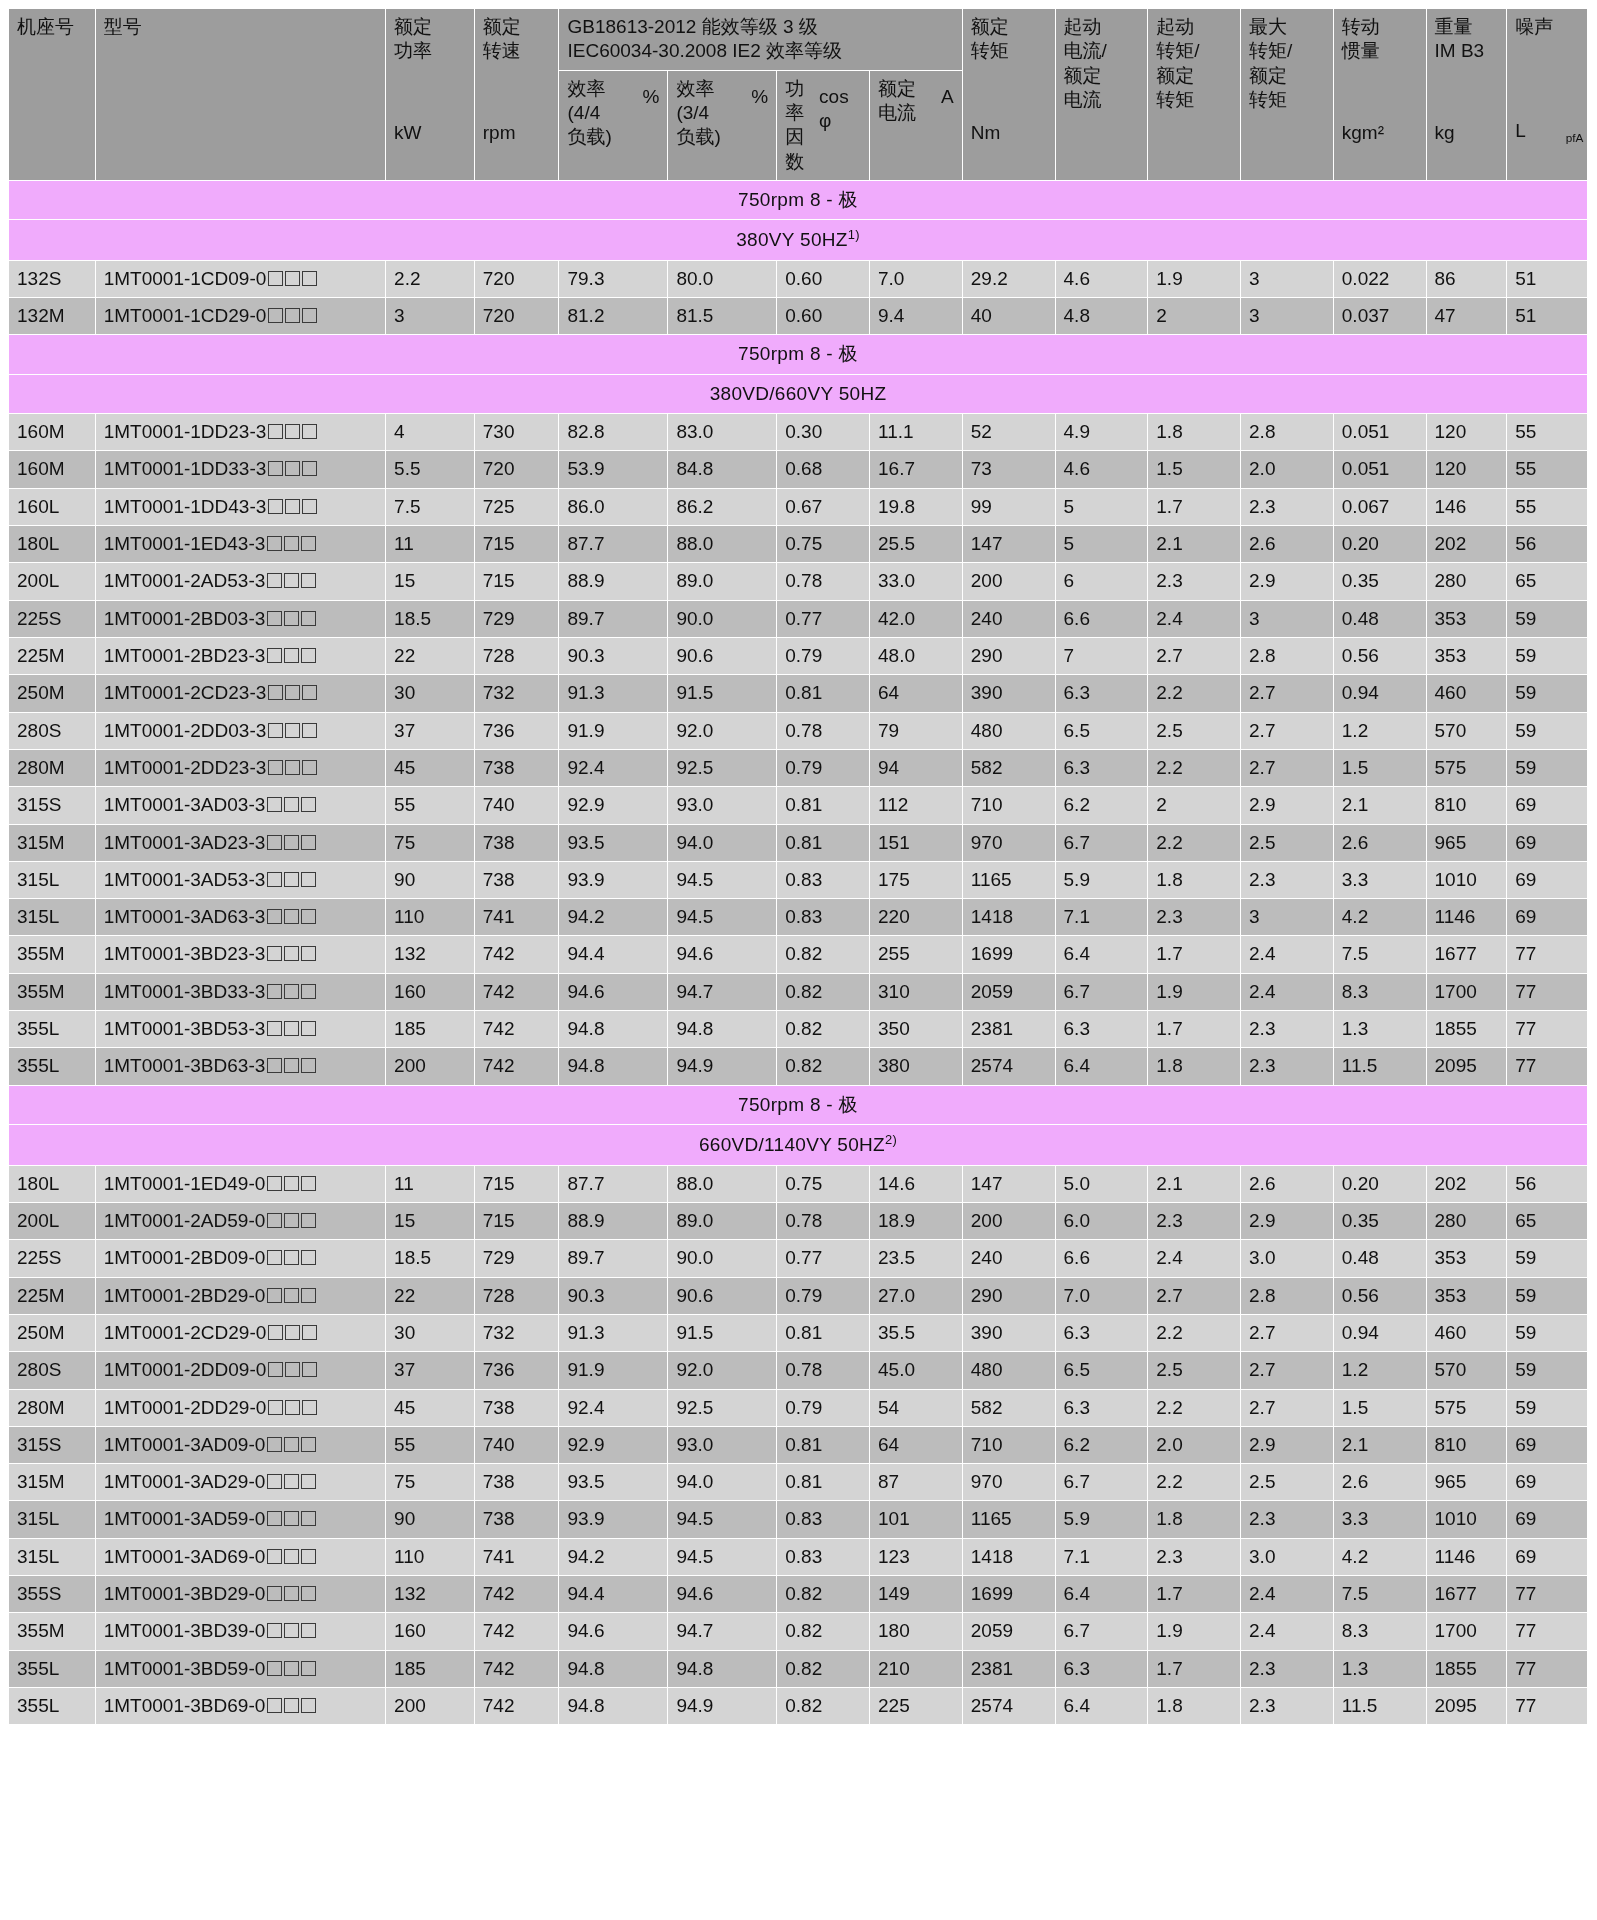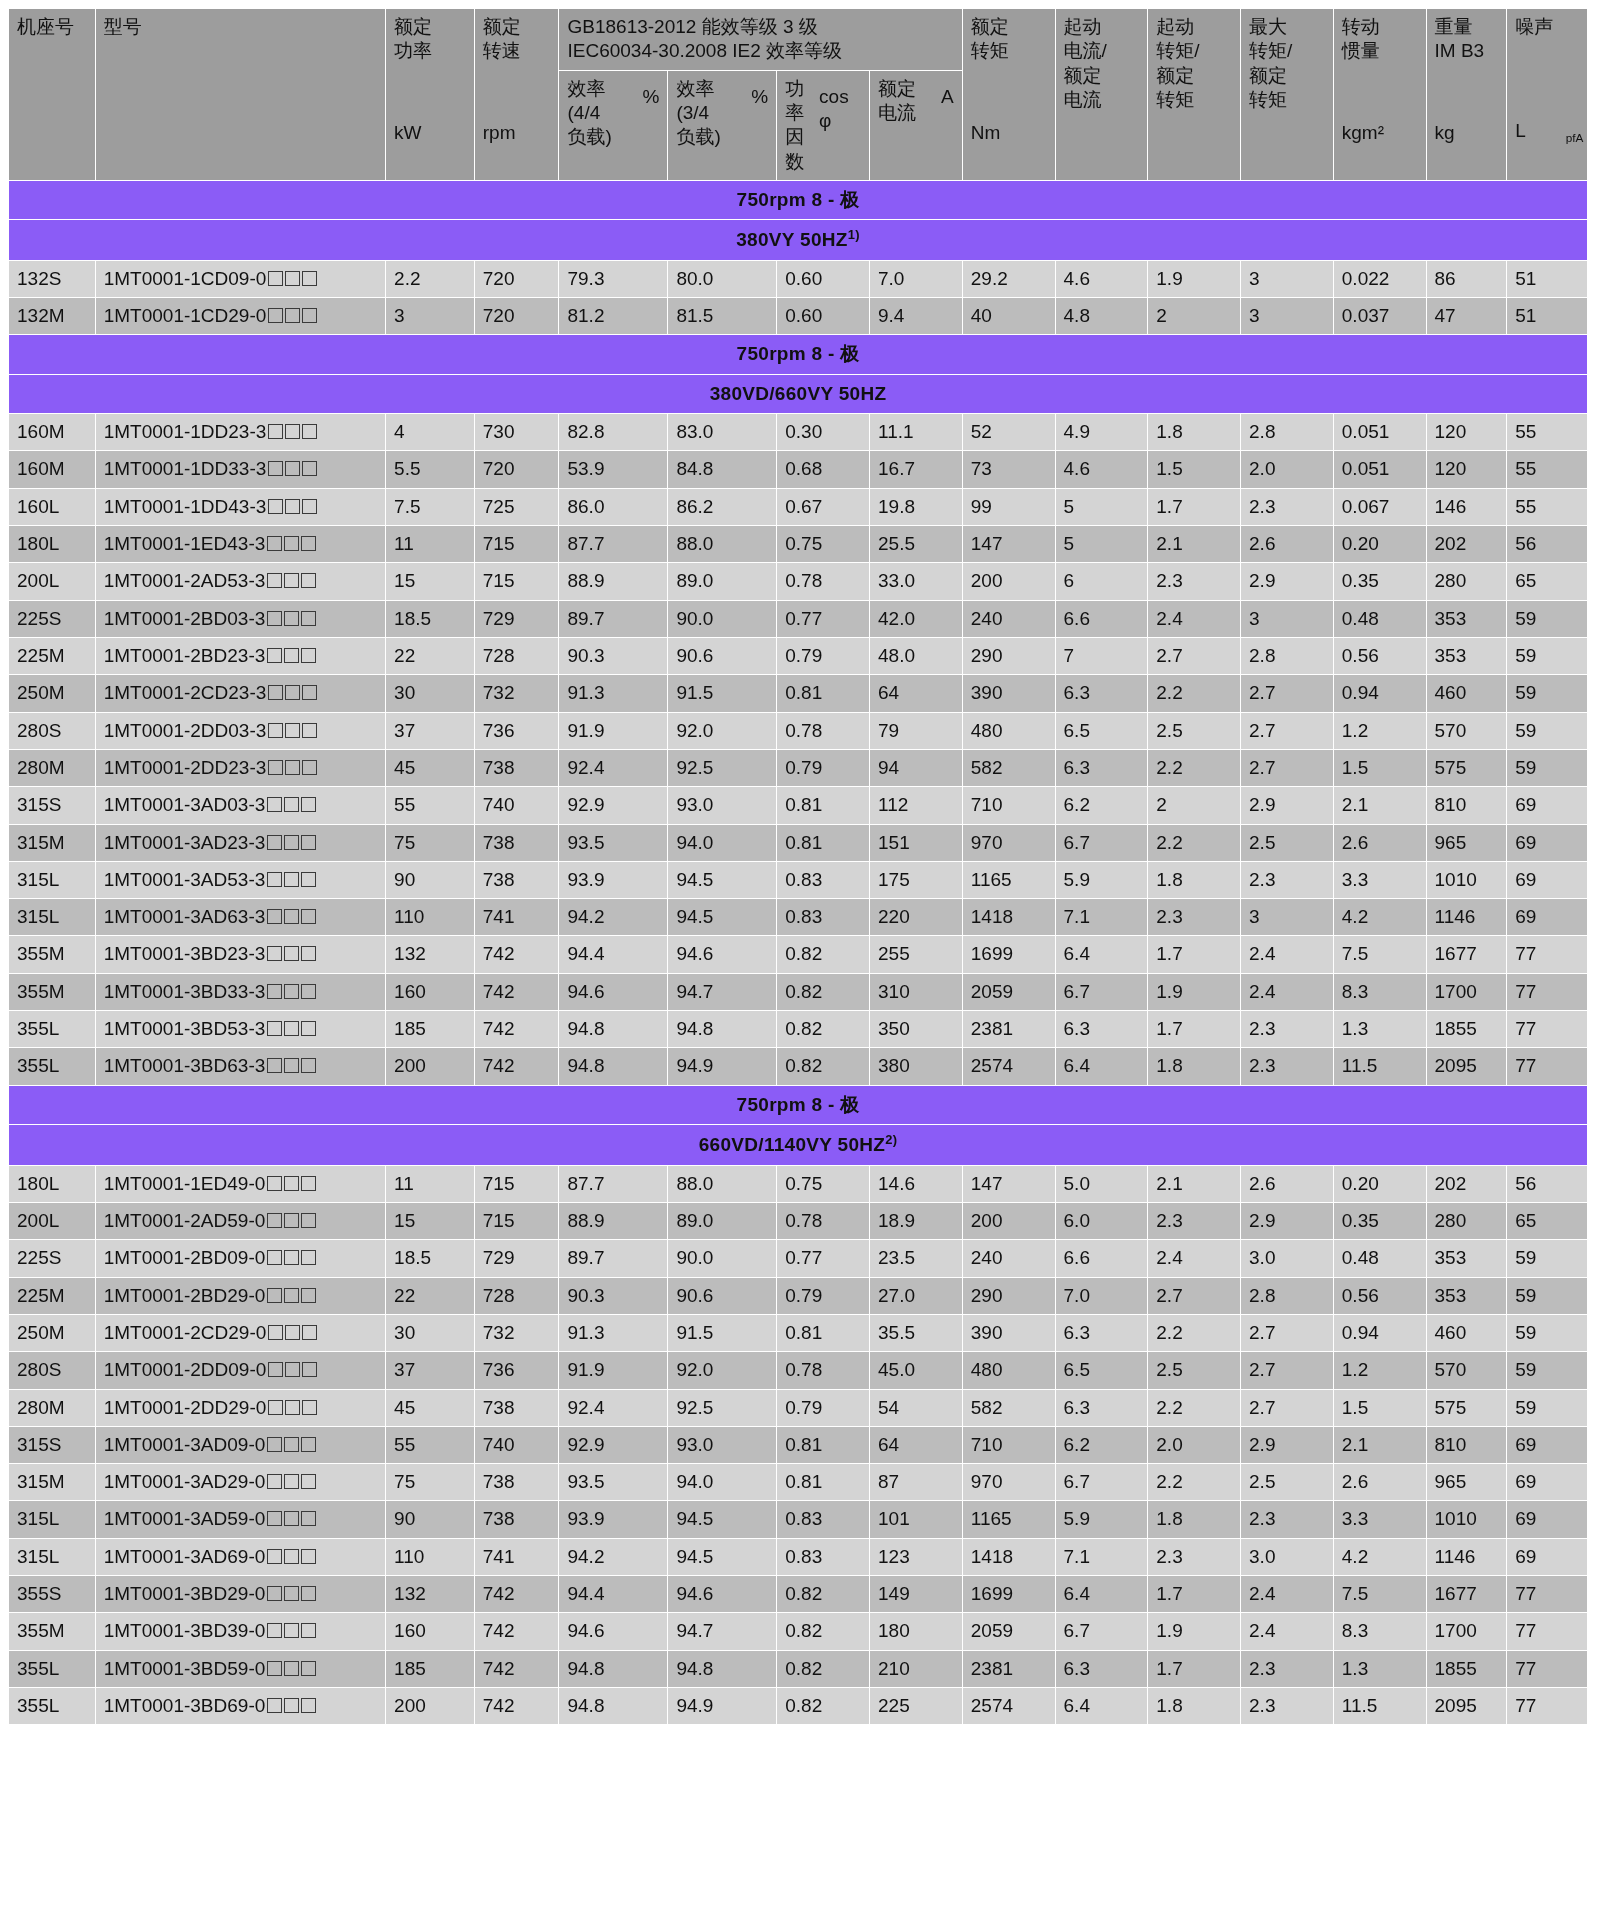--- a/index.html
+++ b/index.html
@@ -69,23 +69,23 @@
   .hdr-sub {
     display: flex;
     flex-direction: row;
     justify-content: space-between;
     min-height: 74px;
   }
   .hdr-sub .top { white-space: pre-line; }
   .hdr-sub .unit { margin-top: 8px; }
 
   tr.section td {
-    background: #8b5cf6;
+    background: #f0abfc;
     text-align: center;
-    font-weight: bold;
+    font-weight: normal;
     color: #111111;
     padding: 7px 4px;
     font-size: 19px;
     letter-spacing: 0.3px;
   }
   tr.band-a td { background: #d4d4d4; }
   tr.band-b td { background: #bcbcbc; }
   tr.band-a td, tr.band-b td { color: #111111; }
 
   td.model { white-space: nowrap; }

